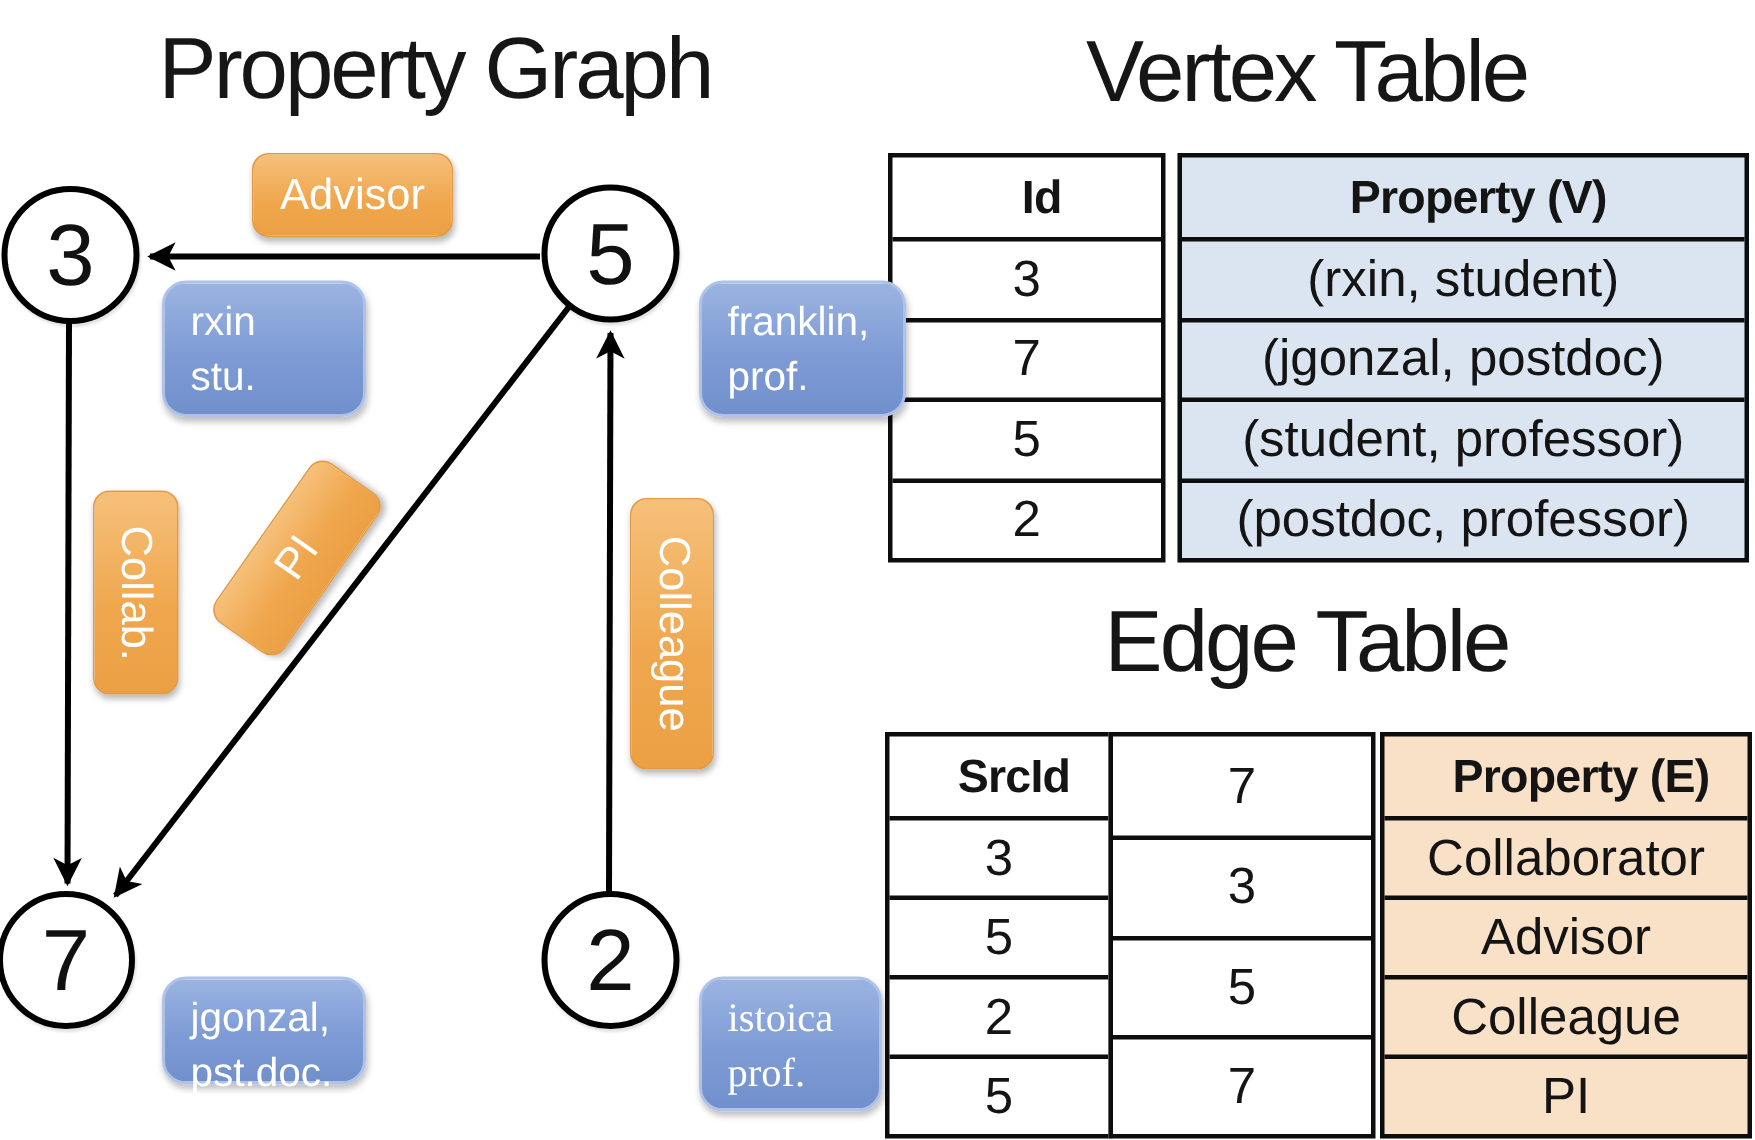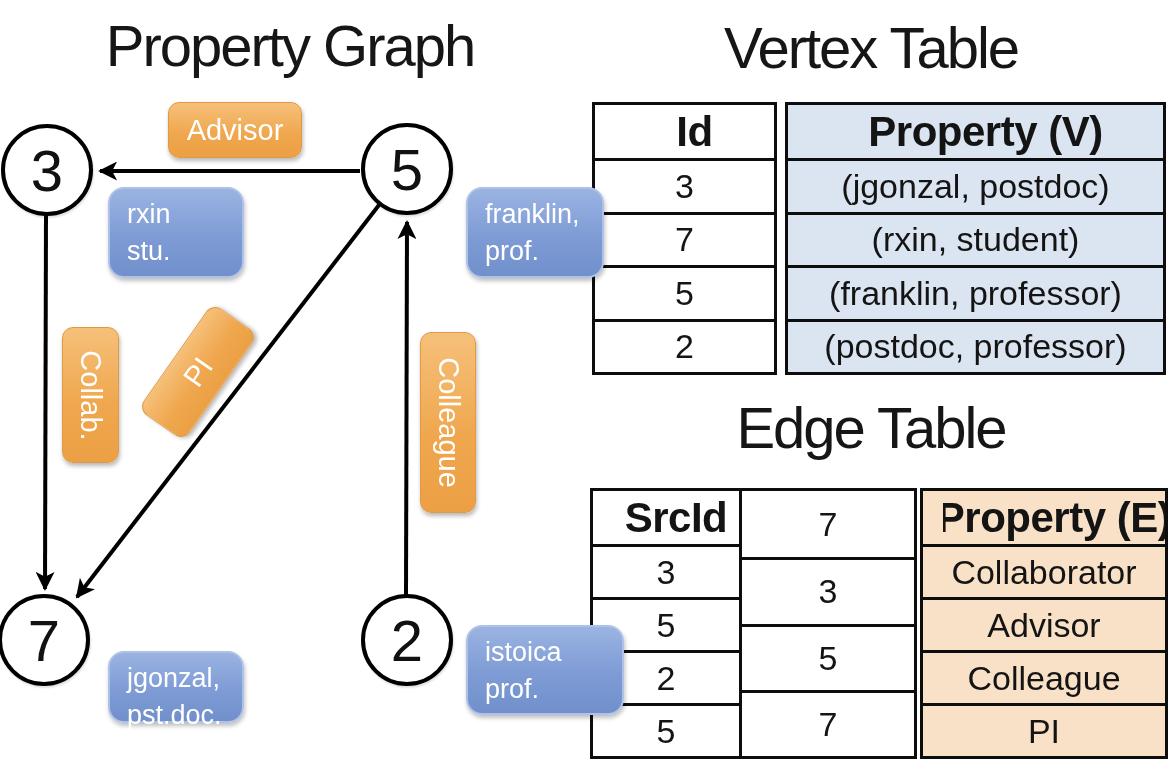--- a/index.html
+++ b/index.html
@@ -45,21 +45,21 @@
   .tcol{
     position:absolute;box-sizing:border-box;border:3px solid #0d0d0d;
     display:grid;grid-auto-rows:1fr;background:#fff;
   }
   .tcell{
     display:flex;align-items:center;justify-content:center;
     font-size:34px;color:#141414;border-top:3px solid #0d0d0d;
     white-space:nowrap;overflow:hidden;
   }
   .tcell:first-child{border-top:none;}
-  .tcell.hdr{font-weight:bold;font-size:42px;letter-spacing:-0.5px;margin-left:20px;}
+  .tcell.hdr{font-weight:bold;font-size:31px;letter-spacing:-0.5px;margin-left:20px;}
   .bg-blue{background:#dbe5f1;}
   .bg-tan{background:#f8e1c6;}
 </style>
 </head>
 <body>
 
 <div class="stage">
 
   <div class="fig-title" style="left:30px;top:12px;width:520px;">Property Graph</div>
   <div class="fig-title" style="left:580px;top:14px;width:582px;">Vertex Table</div>
@@ -95,21 +95,21 @@
     <div>stu.</div>
   </div>
   <div class="prop-box" style="left:420px;top:187px;width:138px;height:91px;">
     <div>franklin,</div>
     <div>prof.</div>
   </div>
   <div class="prop-box" style="left:62px;top:651px;width:136px;height:72px;">
     <div>jgonzal,</div>
     <div>pst.doc.</div>
   </div>
-  <div class="prop-box" style="left:420px;top:625px;width:158px;height:90px;">
+  <div class="prop-box" style="left:420px;top:651px;width:122px;height:90px;font-family:Liberation Serif, serif;">
     <div>istoica</div>
     <div>prof.</div>
   </div>
 
   <div class="edge-label" style="left:168px;top:102px;width:134px;height:56px;">
     <span>Advisor</span>
   </div>
   <div class="edge-label" style="left:62px;top:327px;width:57px;height:136px;">
     <span class="rot-cw">Collab.</span>
   </div>
@@ -122,23 +122,23 @@
 
   <div class="tcol" style="left:592px;top:102px;width:185px;height:273px;">
     <div class="tcell hdr">Id</div>
     <div class="tcell">3</div>
     <div class="tcell">7</div>
     <div class="tcell">5</div>
     <div class="tcell">2</div>
   </div>
   <div class="tcol bg-blue" style="left:785px;top:102px;width:381px;height:273px;">
     <div class="tcell hdr">Property (V)</div>
+    <div class="tcell">(rxin, student)</div>
     <div class="tcell">(jgonzal, postdoc)</div>
-    <div class="tcell">(rxin, student)</div>
-    <div class="tcell">(franklin, professor)</div>
+    <div class="tcell">(student, professor)</div>
     <div class="tcell">(postdoc, professor)</div>
   </div>
 
   <div class="tcol" style="left:590px;top:488px;width:152px;height:271px;">
     <div class="tcell hdr">SrcId</div>
     <div class="tcell">3</div>
     <div class="tcell">5</div>
     <div class="tcell">2</div>
     <div class="tcell">5</div>
   </div>

